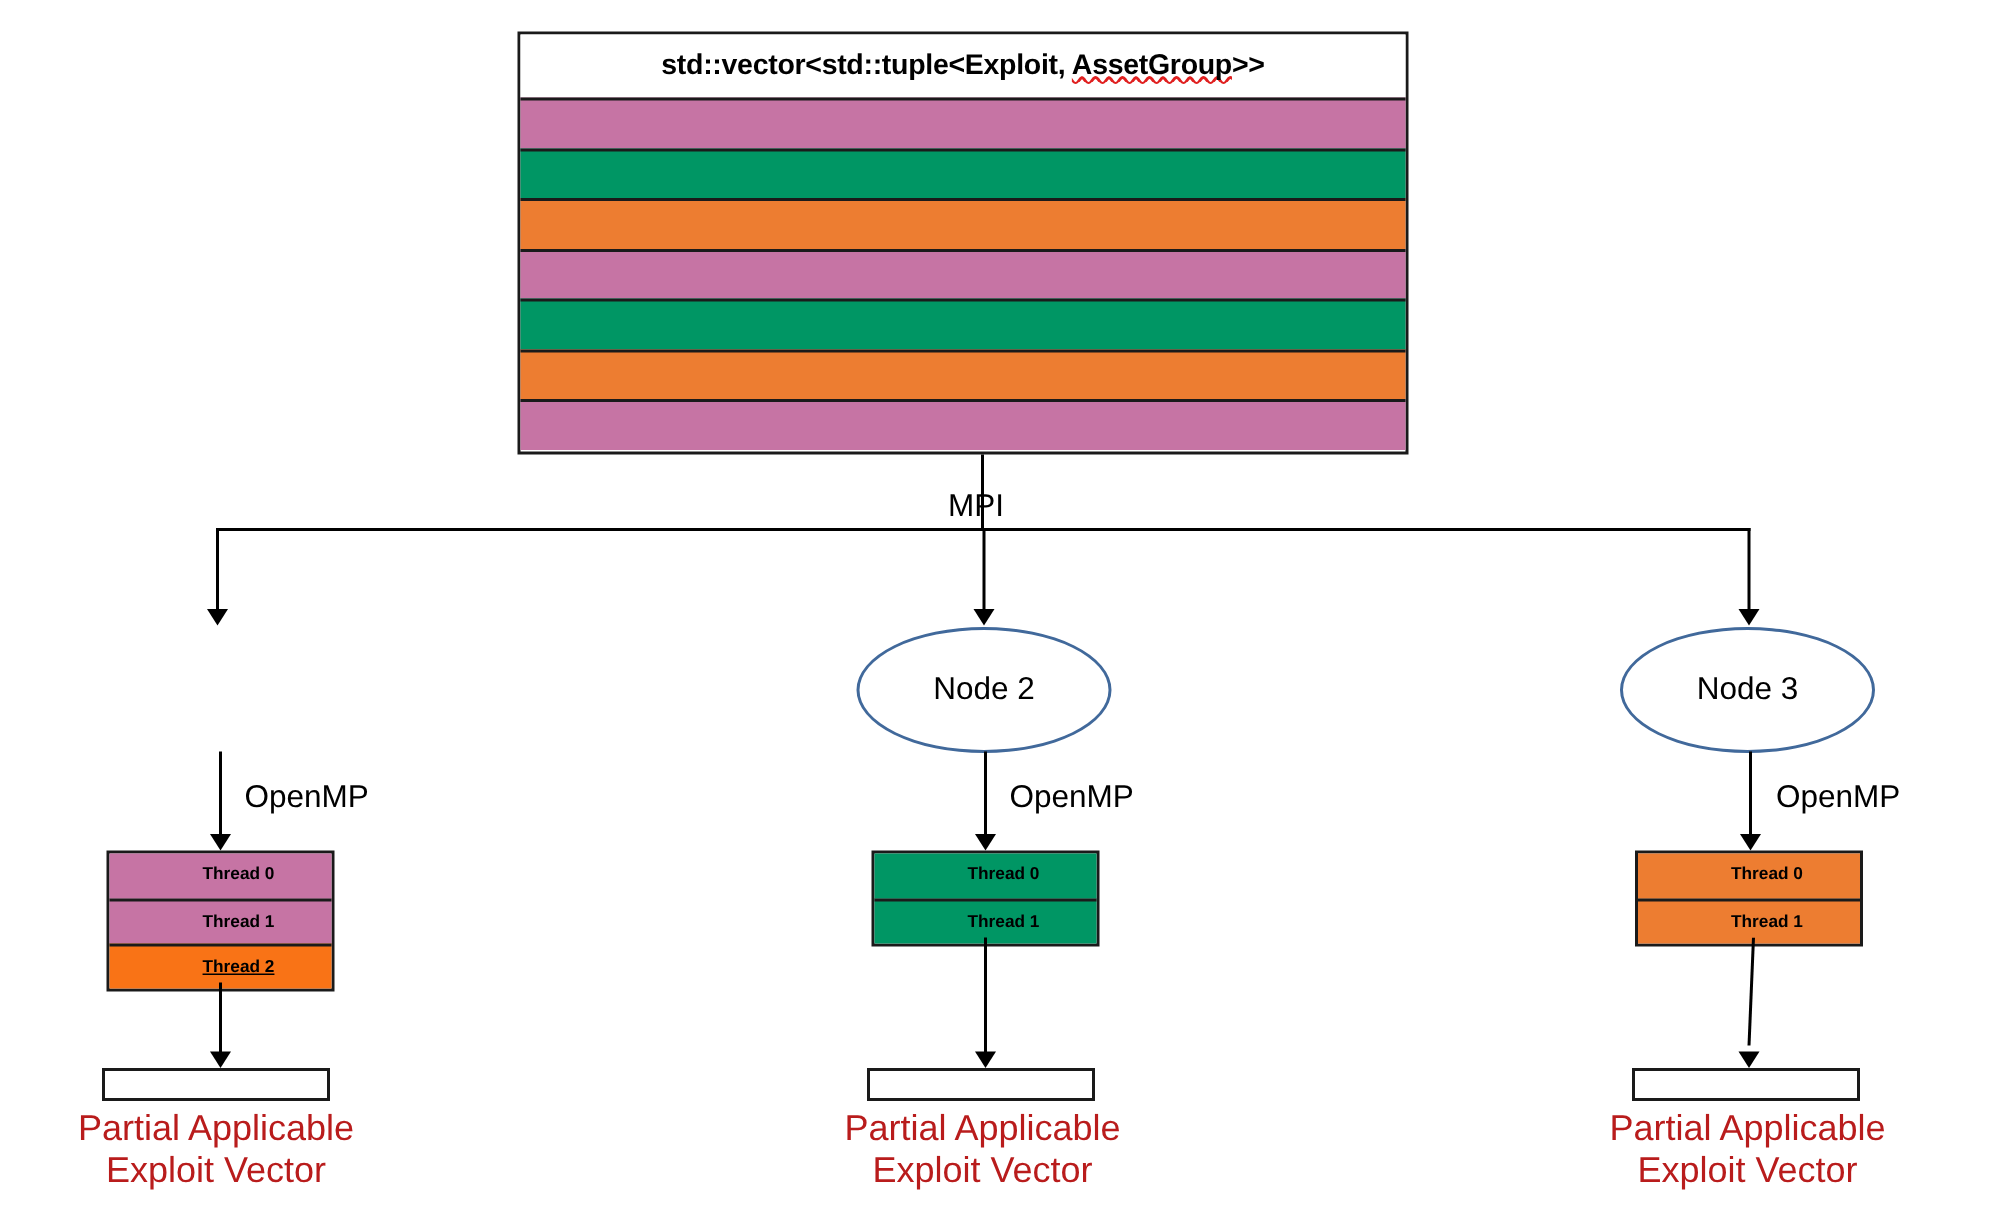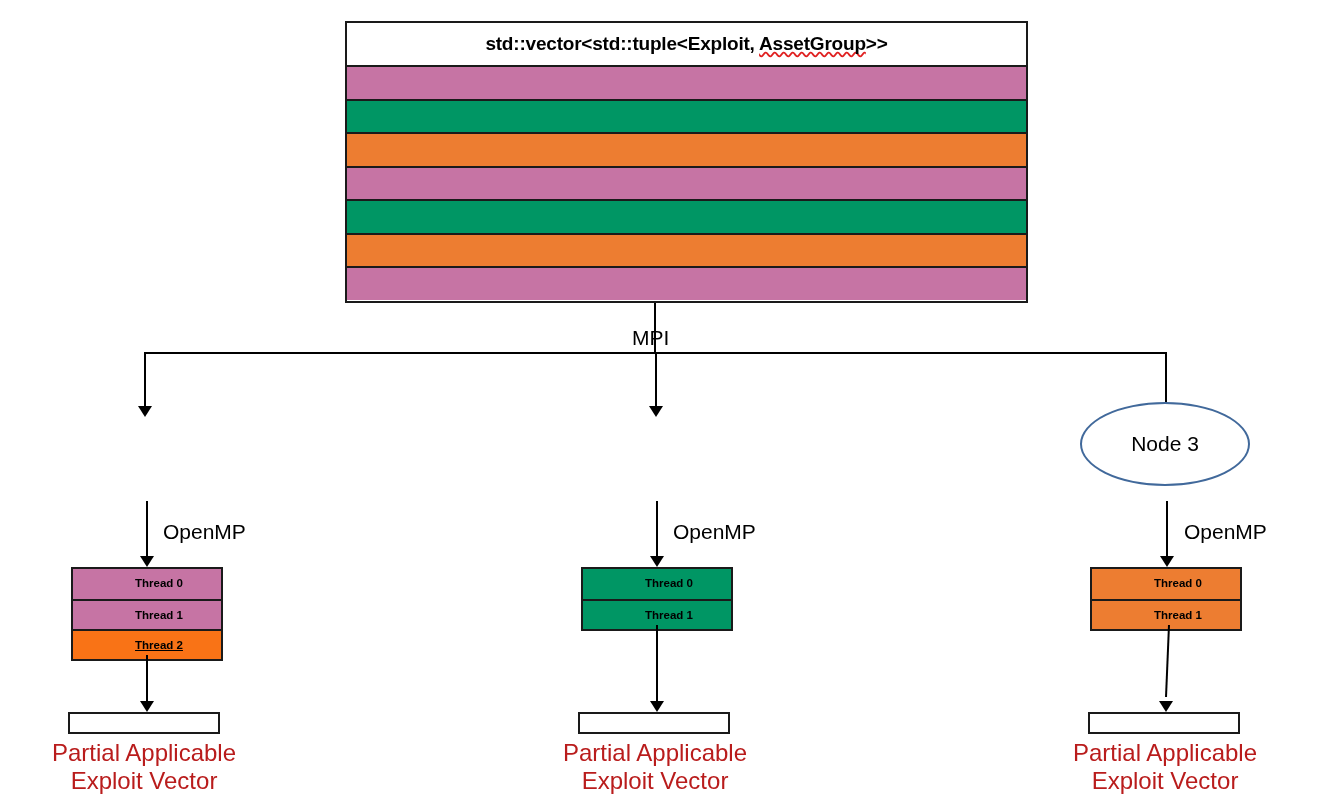--- a/index.html
+++ b/index.html
@@ -17,21 +17,21 @@
     height: 805px;
     background: #ffffff;
     overflow: hidden;
   }
   .abs { position: absolute; }
 
   
   #vector-box {
     left: 345px;
     top: 21px;
-    width: 683px;
+    width: 594px;
     height: 282px;
     border: 2px solid #1a1a1a;
     box-sizing: border-box;
     background: #ffffff;
   }
   #vector-title {
     height: 42px;
     line-height: 42px;
     text-align: center;
     font-weight: bold;
@@ -171,39 +171,42 @@
 
   <div class="abs vline" style="left:146px; top:655px; height:49px;"></div>
   <div class="abs arrowhead" style="left:140px; top:701px;"></div>
 
   <div class="abs result-box" style="left:68px; top:712px;"></div>
   <div class="abs caption" style="left:19px; top:739px; width:250px;">
     <div>Partial Applicable</div>
     <div>Exploit Vector</div>
   </div>
 
+  <div class="abs node-ellipse" style="left:571px; top:418px;">
+    <span>Node 2</span>
+  </div>
   <div class="abs vline" style="left:656px; top:501px; height:58px;"></div>
   <div class="abs arrowhead" style="left:650px; top:556px;"></div>
   <div class="abs plain-label" style="left:673px; top:520px;">OpenMP</div>
 
   <div class="abs thread-stack" id="thread-stack-2" style="left:581px; top:567px;">
       <div class="thread-row" style="background: rgb(0, 150, 100);">Thread 0</div>
       <div class="thread-row" style="background: rgb(0, 150, 100);">Thread 1</div>
     </div>
 
   <div class="abs vline" style="left:656px; top:625px; height:79px;"></div>
   <div class="abs arrowhead" style="left:650px; top:701px;"></div>
 
   <div class="abs result-box" style="left:578px; top:712px;"></div>
   <div class="abs caption" style="left:530px; top:739px; width:250px;">
     <div>Partial Applicable</div>
     <div>Exploit Vector</div>
   </div>
 
-  <div class="abs node-ellipse" style="left:1080px; top:402px;">
+  <div class="abs node-ellipse" style="left:1080px; top:418px;">
     <span>Node 3</span>
   </div>
   <div class="abs vline" style="left:1166px; top:501px; height:58px;"></div>
   <div class="abs arrowhead" style="left:1160px; top:556px;"></div>
   <div class="abs plain-label" style="left:1184px; top:520px;">OpenMP</div>
 
   <div class="abs thread-stack" id="thread-stack-3" style="left:1090px; top:567px;">
       <div class="thread-row" style="background: rgb(237, 125, 49);">Thread 0</div>
       <div class="thread-row" style="background: rgb(237, 125, 49);">Thread 1</div>
     </div>

